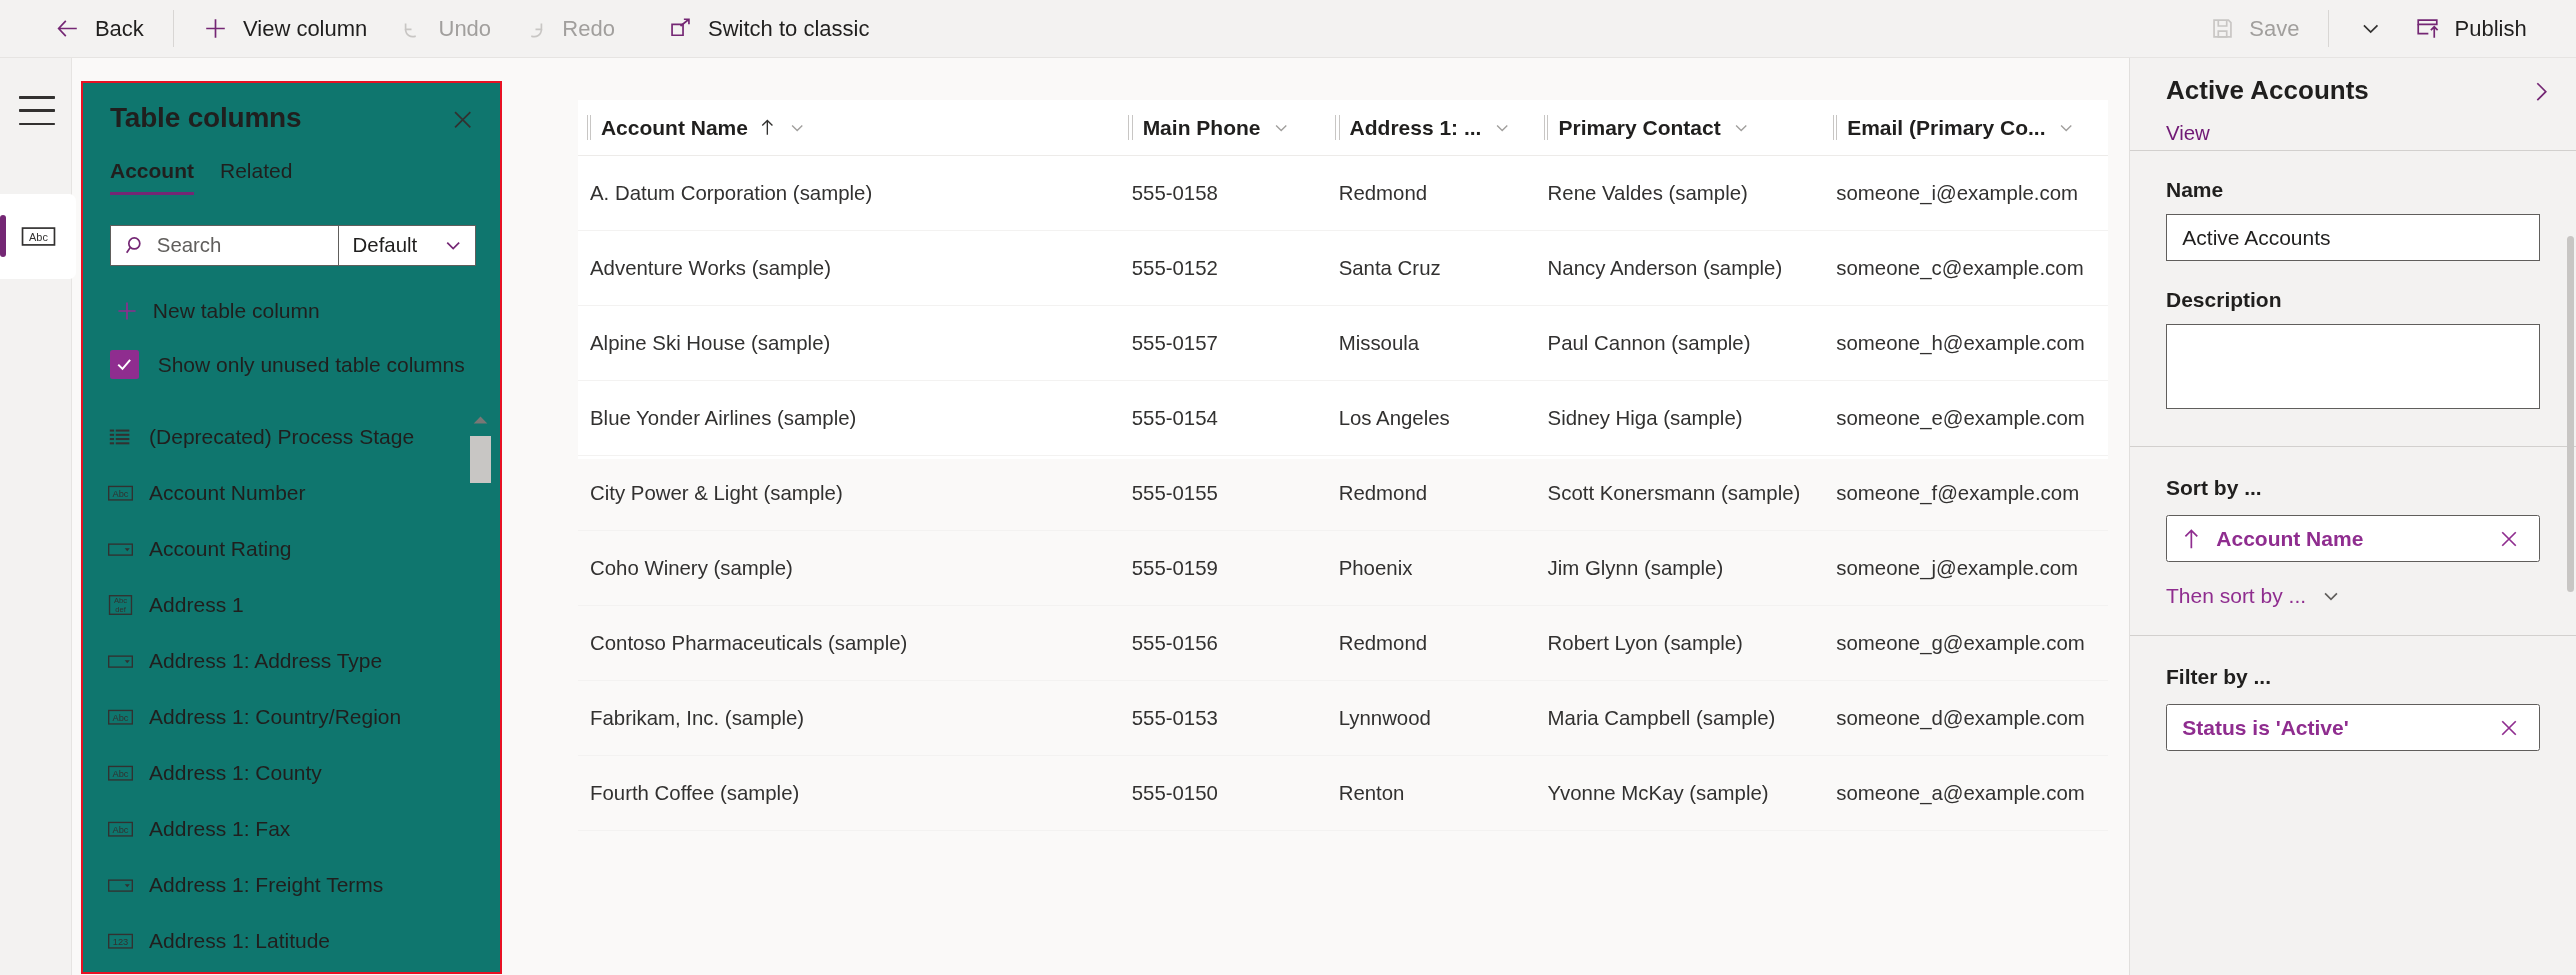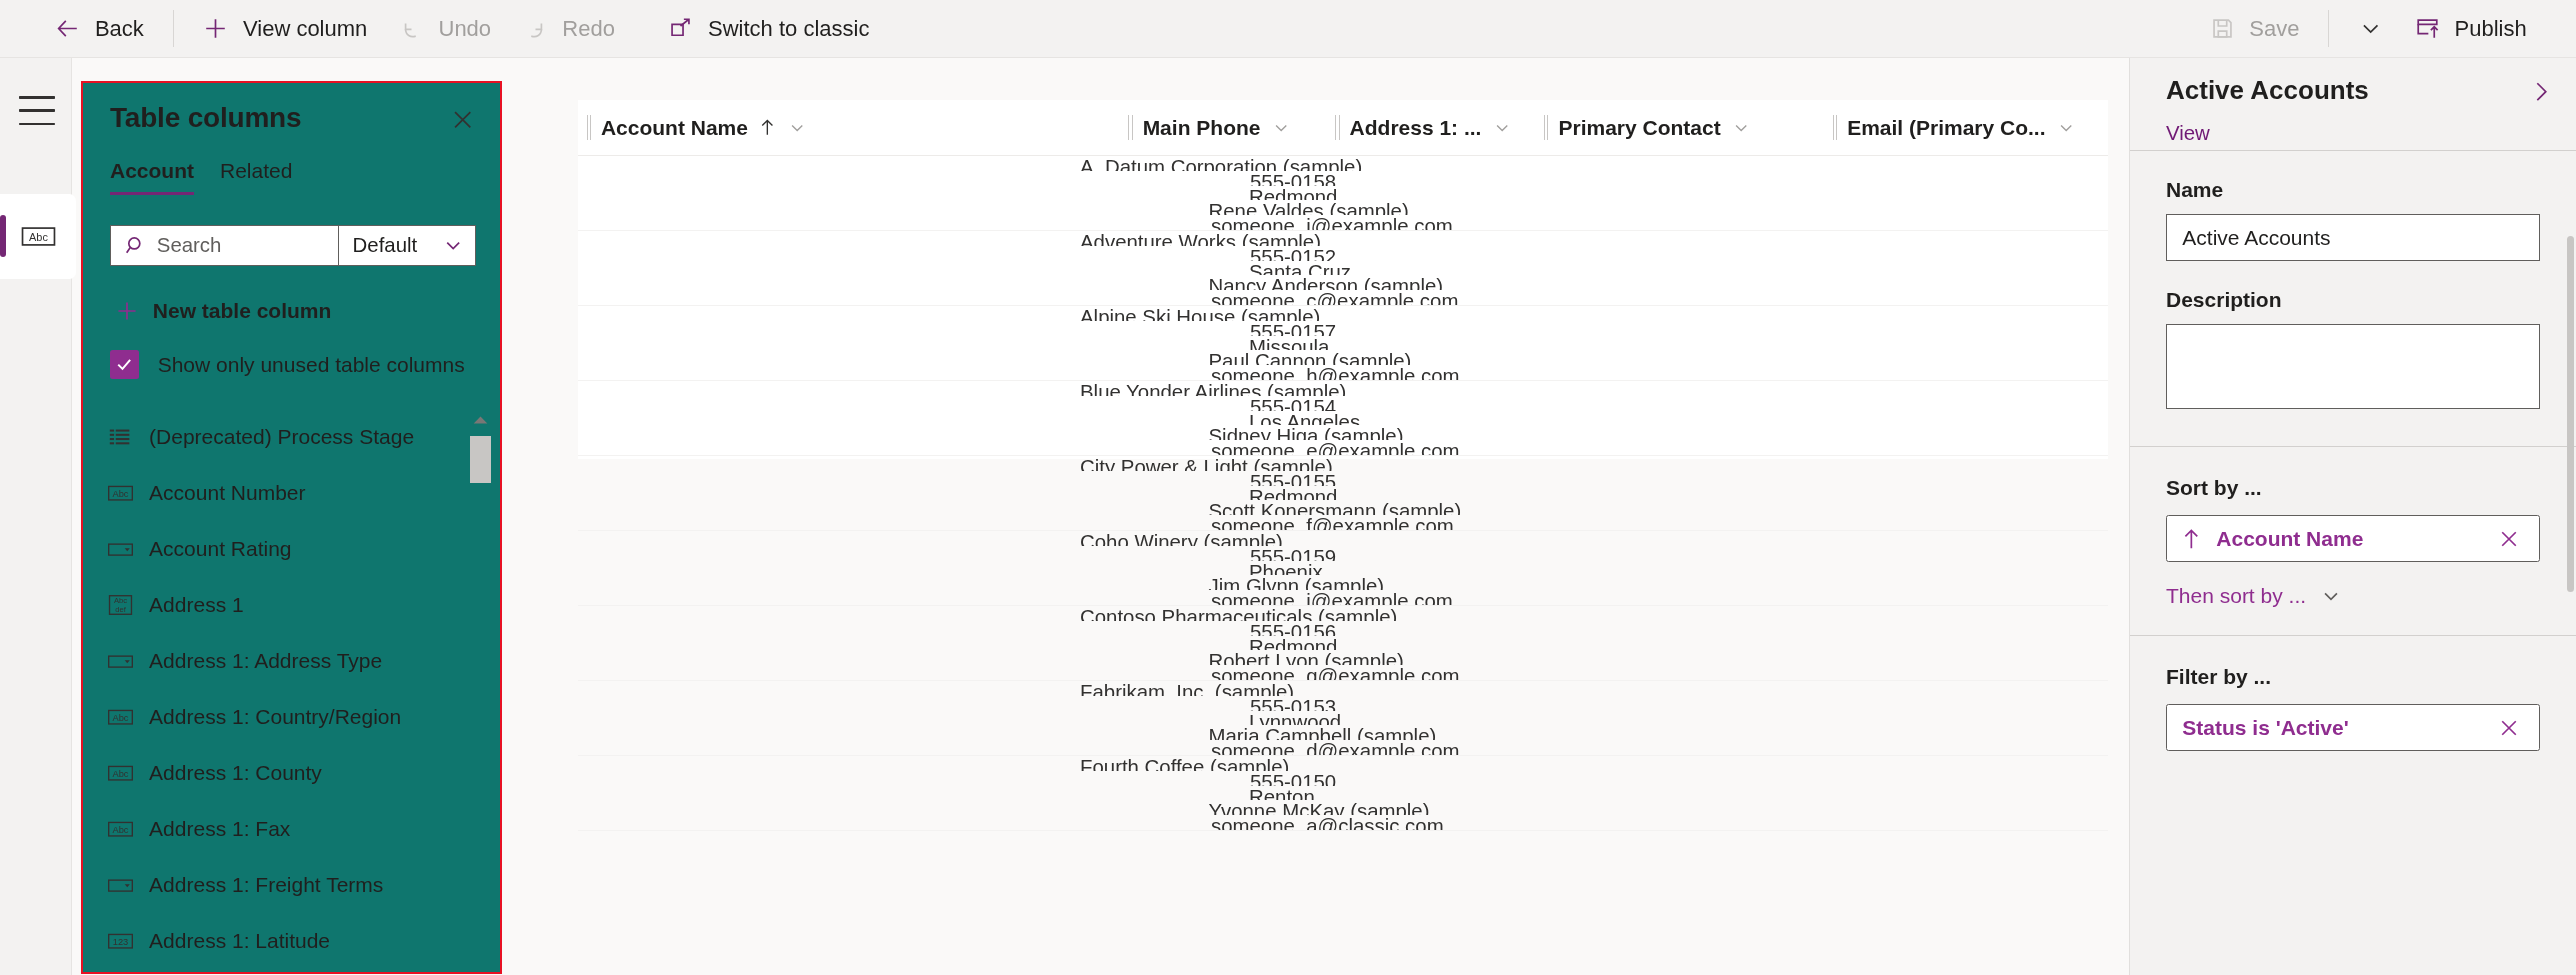--- a/index.html
+++ b/index.html
@@ -79,21 +79,21 @@
     position: absolute; left: 27px; top: 142px; width: 366px; height: 41px;
     border: 0.8px solid #605e5c; background: #ffffff; display: flex; align-items: stretch;
   }
   .tc-searchbox { flex: 1; display: flex; align-items: center; gap: 10.2px; padding-left: 13.6px; cursor: text; }
   .tc-search-ph { font-size: 20.4px; color: #605e5c; }
   .tc-vsep { width: 0.8px; background: #605e5c; }
   .tc-dd { width: 136px; display: flex; align-items: center; justify-content: space-between; padding: 0 12px 0 13.6px; cursor: pointer; }
   .tc-dd-val { font-size: 20.4px; color: #201f1e; }
   .tc-new {
     position: absolute; left: 25.4px; top: 209px;
-    display: flex; align-items: center; gap: 13.6px; cursor: pointer; padding: 6.8px; font-weight: bold;
+    display: flex; align-items: center; gap: 13.6px; cursor: pointer; padding: 6.8px;
   }
   .tc-new .lbl { font-size: 21px; color: #201f1e; }
   .tc-check {
     position: absolute; left: 27px; top: 267px;
     display: flex; align-items: center; gap: 18.7px; cursor: pointer;
   }
   .cbox {
     width: 29px; height: 29px; background: #8f2d8f; border-radius: 2.5px;
     display: flex; align-items: center; justify-content: center; flex: none;
   }
@@ -133,21 +133,21 @@
     padding-left: 8.5px; cursor: pointer;
   }
   .gh-grip { width: 4.2px; height: 25.4px; flex: none; position: relative; }
   .gh-grip::before, .gh-grip::after {
     content: ''; position: absolute; top: 0; width: 0.8px; height: 25.4px; background: #c8c6c4;
   }
   .gh-grip::before { left: 0; }
   .gh-grip::after  { left: 3.4px; }
   .gh .lbl { font-size: 21px; color: #201f1e; font-weight: 600; white-space: nowrap; }
   .grid-body { }
-  .grow { display: flex; height: 75px; align-items: center; border-bottom: 0.8px solid #f3f2f1; cursor: pointer; flex-direction: column; }
+  .grow { display: flex; height: 75px; align-items: center; border-bottom: 0.8px solid #f3f2f1; cursor: pointer; }
   .gc { font-size: 20.4px; color: #323130; padding-left: 12px; white-space: nowrap; overflow: hidden; text-overflow: ellipsis; }
 
   .c-name  { width: 550px; }
   .c-phone { width: 210px; }
   .c-city  { width: 212px; }
   .c-contact { width: 293px; }
   .c-email { width: 288px; }
 
   
   .rpanel {
@@ -566,21 +566,21 @@
       <div class="gc c-phone">555-0153</div>
       <div class="gc c-city">Lynnwood</div>
       <div class="gc c-contact">Maria Campbell (sample)</div>
       <div class="gc c-email">someone_d@example.com</div>
     </div>
     <div class="grow">
       <div class="gc c-name">Fourth Coffee (sample)</div>
       <div class="gc c-phone">555-0150</div>
       <div class="gc c-city">Renton</div>
       <div class="gc c-contact">Yvonne McKay (sample)</div>
-      <div class="gc c-email">someone_a@classic.com</div>
+      <div class="gc c-email">someone_a@example.com</div>
     </div>
   </div>
 </div>
 
 <div class="rpanel">
   <div class="rp-head">
     <div class="rp-title">Active Accounts</div>
     <div class="rp-sub">View</div>
     <div class="rp-expand">
       <svg width="25.4" height="25.4" viewBox="0 0 30 30">

